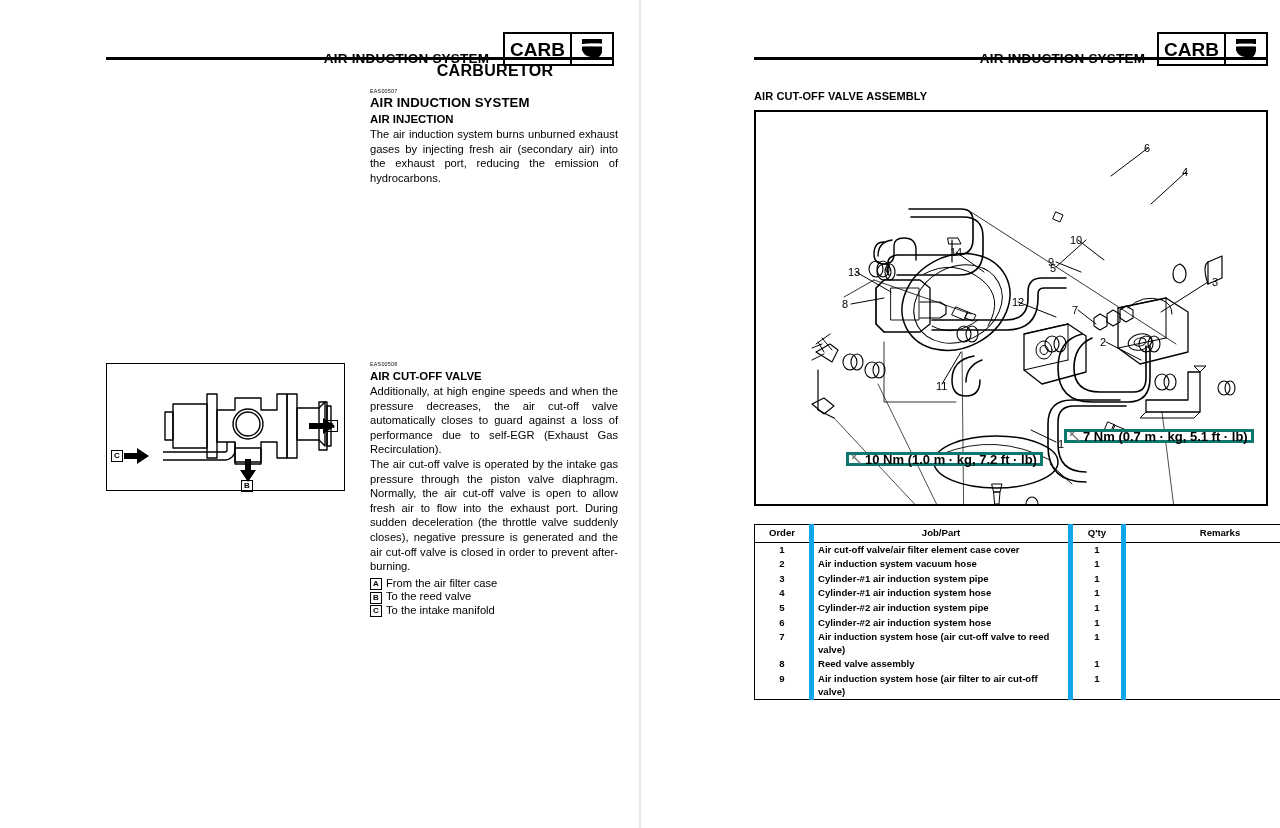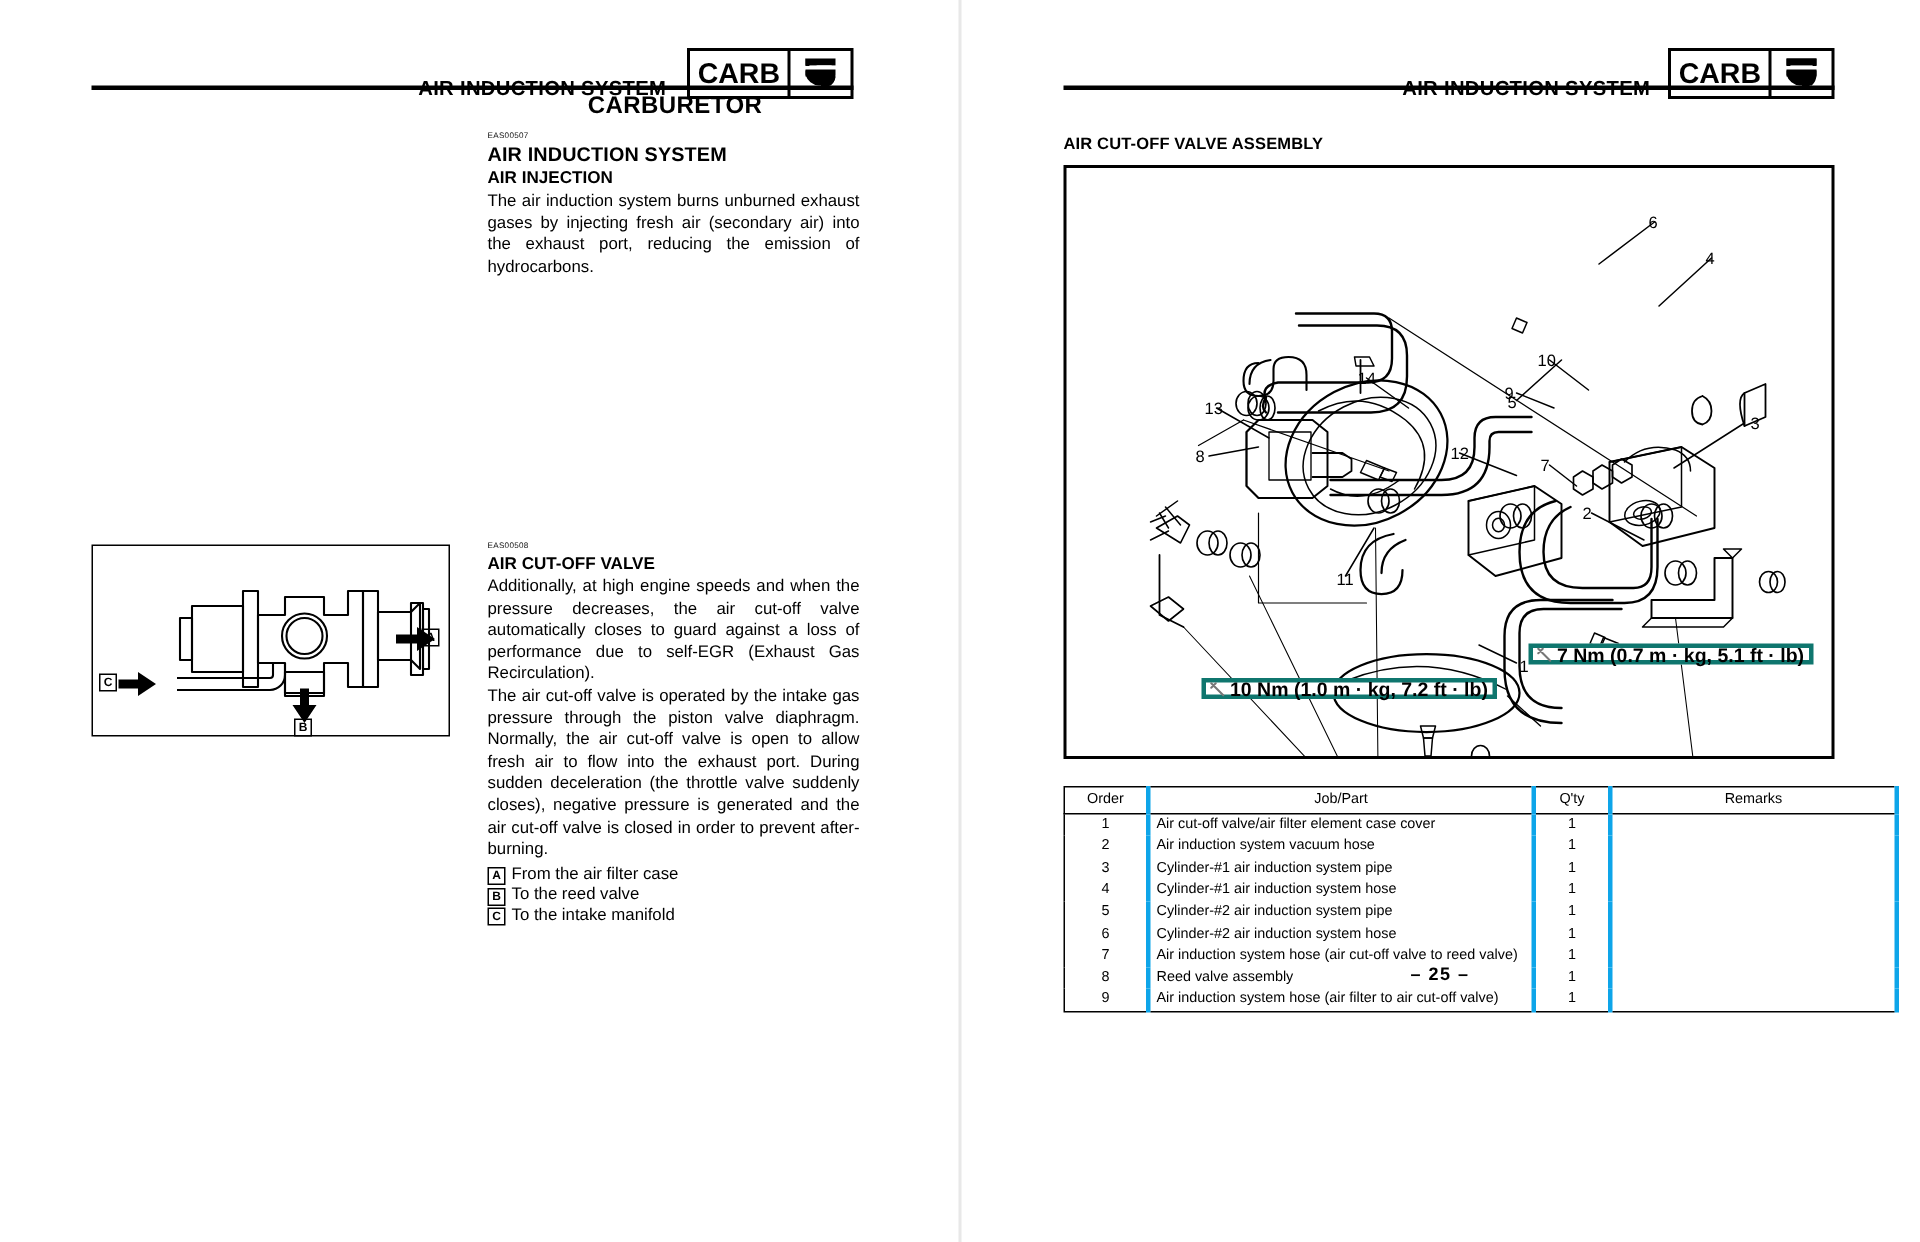--- a/index.html
+++ b/index.html
@@ -17,20 +17,21 @@
   }
   .spread {
     position: absolute;
     inset: 0;
     display: flex;
   }
   .page {
     position: relative;
     height: 668px;
     box-sizing: border-box;
+    margin-left: 45px;
   }
   .page-left  { width: 640px; }
   .page-right { width: 640px; }
   .gutter {
     position: absolute;
     left: 639px;
     top: 0;
     width: 2px;
     height: 828px;
     background: #e8e8e8;
@@ -202,25 +203,25 @@
     top: 524px;
     width: 514px;
     border-collapse: collapse;
     border: 1.6px solid #000;
     font-size: 9.6px;
     background: #fff;
     table-layout: fixed;
   }
   .ptable th, .ptable td {
     border-left: 1px solid #000;
-    border-right: 3px solid #0ea5e9;
+    border-right: 5px solid #0ea5e9;
     padding: 1px 4px;
     vertical-align: top;
     line-height: 12.6px;
-    font-weight: normal;
+    font-weight: bold;
   }
   .ptable thead th {
     border-bottom: 1.4px solid #000;
     text-align: center;
     padding: 2px 4px 2px;
   }
   .c-order { width: 46px; text-align: center; }
   .c-job   { width: 246px; }
   .c-qty   { width: 40px; text-align: center; }
   .c-rem   { width: 180px; }
@@ -612,17 +613,16 @@
         </tr>
         <tr>
           <td class="c-order">9</td>
           <td class="c-job">Air induction system hose (air filter to air cut-off valve)</td>
           <td class="c-qty">1</td>
           <td class="c-rem"></td>
         </tr>
       </tbody>
     </table>
 
-    <div class="folio">– 25 –</div>
   </div>
 
   <div class="gutter"></div>
 </div>
 
 </body></html>

